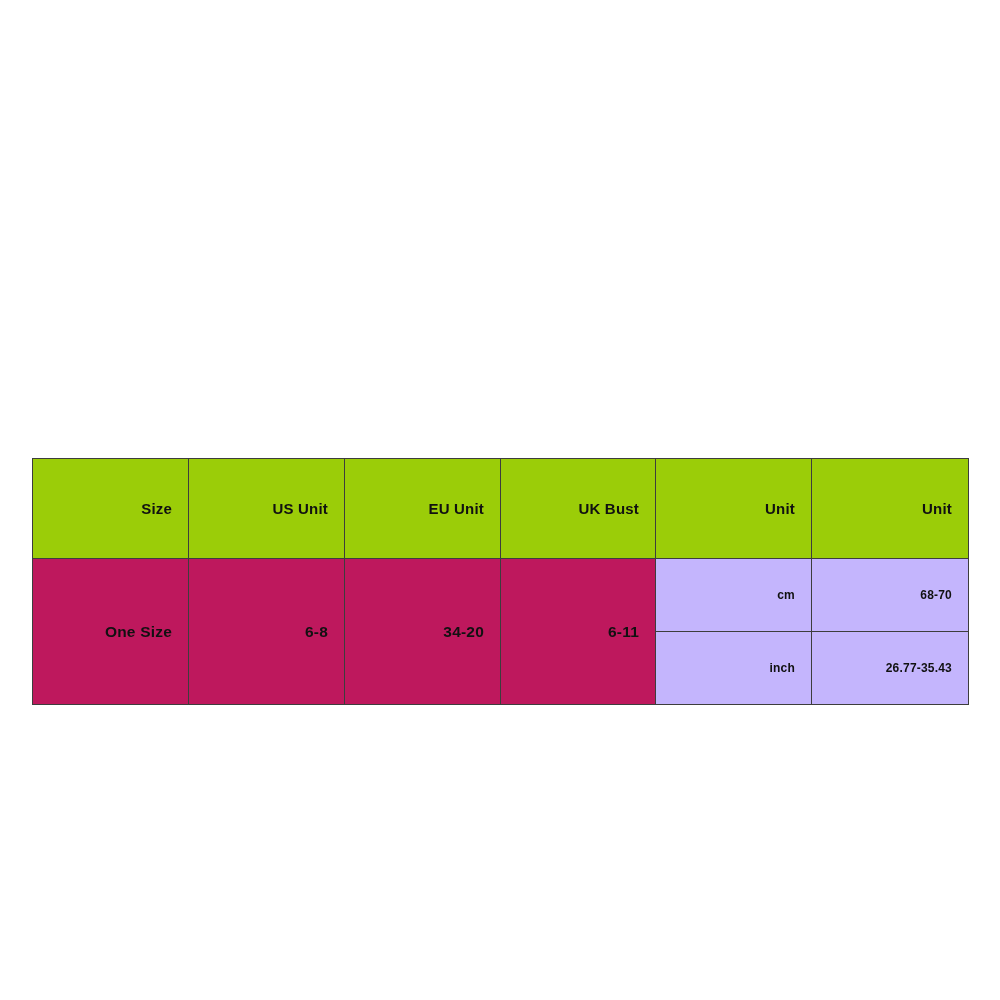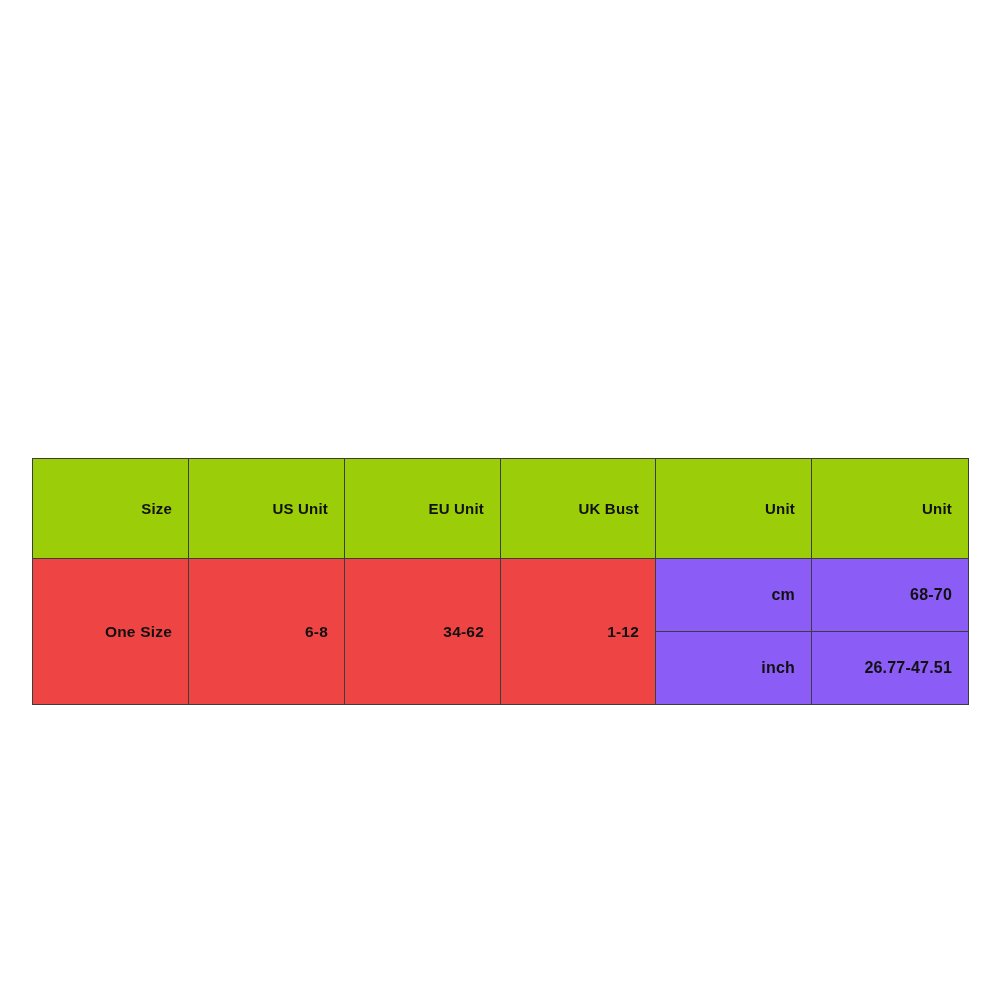--- a/index.html
+++ b/index.html
@@ -43,29 +43,29 @@
   }
 
   .hdr-cell {
     background: #9BCD08;
     height: 67px;
     font-size: 15px;
     color: #161616;
   }
 
   .body-cell {
-    background: #ef4444;
+    background: #be185d;
     height: 81px;
     font-size: 15.5px;
   }
 
   .sub-cell {
-    background: #8b5cf6;
+    background: #c4b5fd;
     height: 40px;
-    font-size: 16px;
+    font-size: 12px;
   }
 
   
   .col-size     { width: 156px; }
   .col-us       { width: 156px; }
   .col-eu       { width: 156px; }
   .col-uk       { width: 155px; }
   .col-unit     { width: 156px; }
   .col-bust     { width: 157px; }
 </style>
@@ -88,23 +88,23 @@
       <th class="hdr-cell">EU Unit</th>
       <th class="hdr-cell">UK Bust</th>
       <th class="hdr-cell">Unit</th>
       <th class="hdr-cell">Unit</th>
     </tr>
   </thead>
   <tbody>
     <tr>
       <td class="body-cell" rowspan="2">One Size</td>
       <td class="body-cell" rowspan="2">6-8</td>
-      <td class="body-cell" rowspan="2">34-62</td>
-      <td class="body-cell" rowspan="2">1-12</td>
+      <td class="body-cell" rowspan="2">34-20</td>
+      <td class="body-cell" rowspan="2">6-11</td>
       <td class="sub-cell">cm</td>
       <td class="sub-cell">68-70</td>
     </tr>
     <tr>
       <td class="sub-cell">inch</td>
-      <td class="sub-cell">26.77-47.51</td>
+      <td class="sub-cell">26.77-35.43</td>
     </tr>
   </tbody>
 </table>
 
 </body></html>

